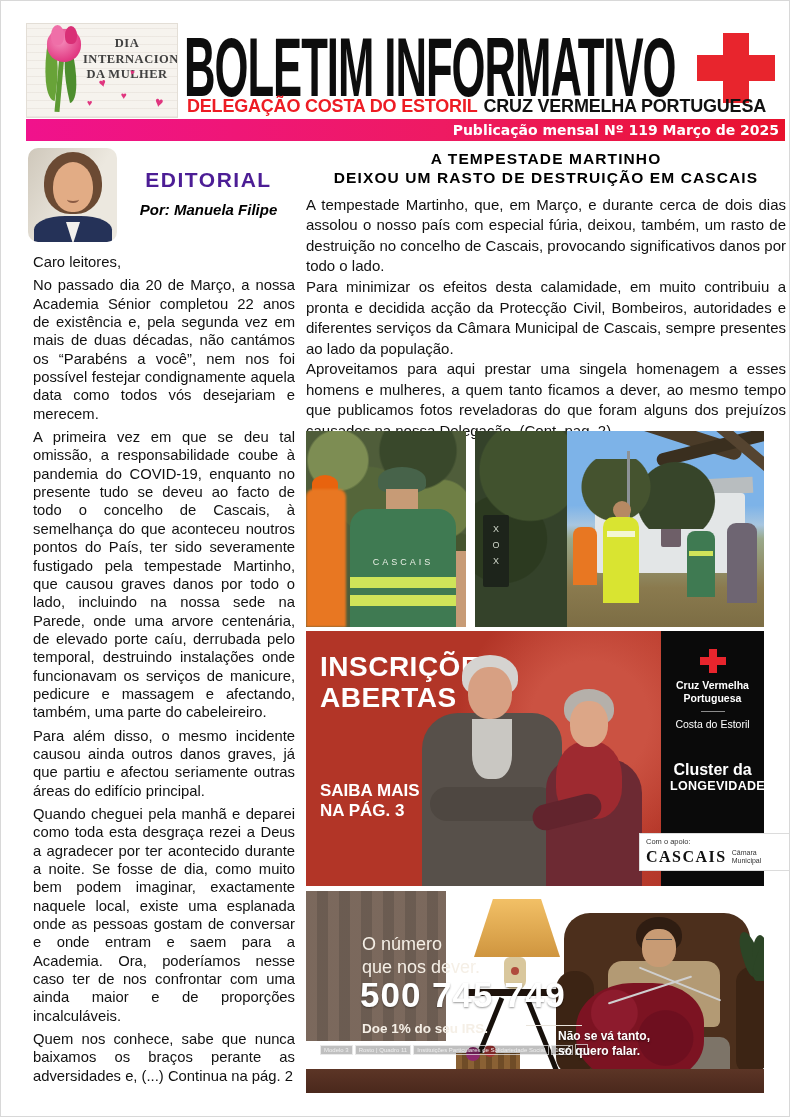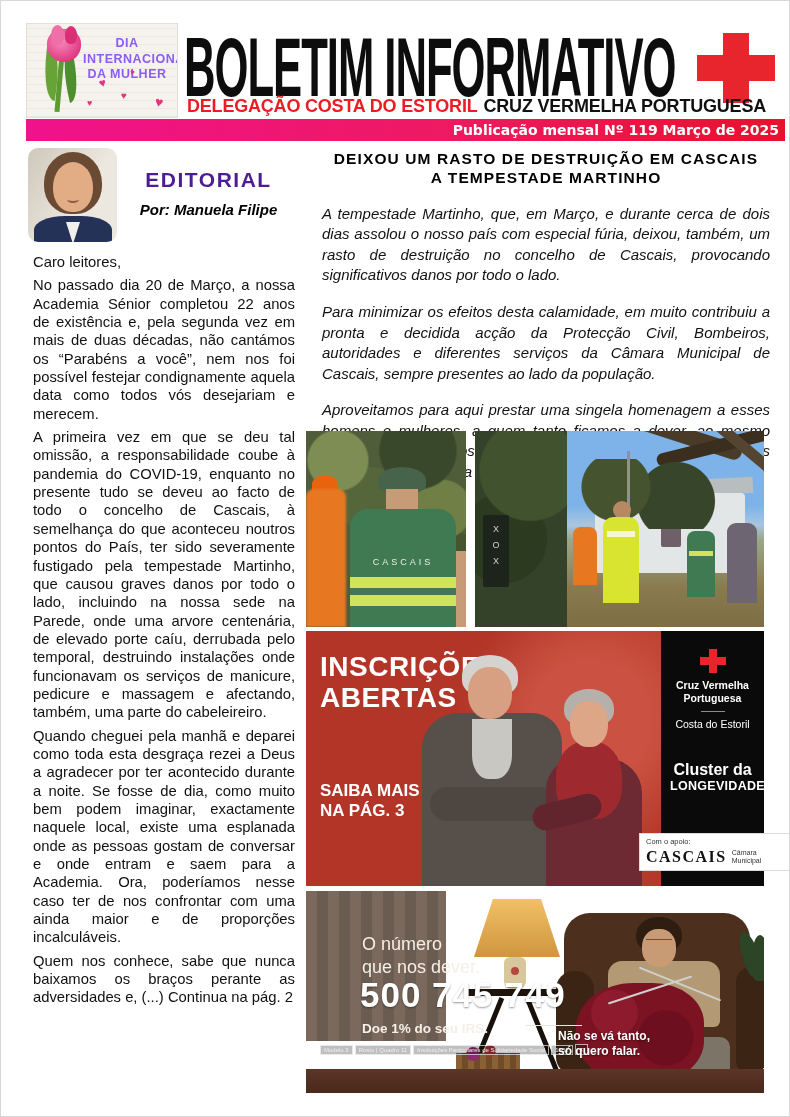--- a/index.html
+++ b/index.html
@@ -9,22 +9,22 @@
   
   .badge{position:absolute;left:25px;top:22px;width:150px;height:93px;overflow:hidden;
          background:#f6f3ee;border:1px solid #e3ded6;}
   .badge .wood{position:absolute;inset:0;background:repeating-linear-gradient(0deg,rgba(120,100,80,.08) 0 1px,transparent 1px 8px);}
   .leaf1{position:absolute;left:16px;top:16px;width:17px;height:60px;background:#68a338;border-radius:0 100% 0 100%;transform:rotate(10deg);}
   .leaf2{position:absolute;left:36px;top:22px;width:15px;height:56px;background:#4d8e2e;border-radius:100% 0 100% 0;transform:rotate(-14deg);}
   .stem{position:absolute;left:30px;top:30px;width:5px;height:58px;background:#5d9a33;transform:rotate(5deg);}
   .bloom{position:absolute;left:20px;top:5px;width:34px;height:33px;background:radial-gradient(circle at 40% 35%,#f58ebc,#e0357f 75%);border-radius:46% 46% 52% 52%;}
   .bloom:before{content:"";position:absolute;left:4px;top:-4px;width:13px;height:20px;background:#ef6fa8;border-radius:50% 50% 40% 40%;}
   .bloom:after{content:"";position:absolute;right:4px;top:-3px;width:12px;height:18px;background:#d92f76;border-radius:50% 50% 40% 40%;}
-  .badge-text{position:absolute;right:6px;top:12px;width:88px;text-align:center;color:#8b5cf6;
-              font-family:Liberation Sans, sans-serif;font-weight:bold;font-size:12.5px;line-height:1.25;letter-spacing:.5px;}
+  .badge-text{position:absolute;right:6px;top:12px;width:88px;text-align:center;color:#404040;
+              font-family:Liberation Serif, serif;font-weight:bold;font-size:12.5px;line-height:1.25;letter-spacing:.5px;}
   .badge .heart{position:absolute;color:#e0357f;}
   .h1{left:72px;top:52px;font-size:12px;transform:rotate(-14deg);}
   .h2{left:94px;top:66px;font-size:10px;}
   .h3{left:128px;top:70px;font-size:14px;transform:rotate(12deg);}
   .h4{left:60px;top:74px;font-size:9px;}
   .h5{left:103px;top:44px;font-size:8px;transform:rotate(18deg);}
 
   .masthead-title{position:absolute;left:183px;top:24px;font-size:84px;font-weight:bold;line-height:1;
                   color:#0d0d0d;white-space:nowrap;transform:scaleX(.52);transform-origin:left top;letter-spacing:-2px;}
   .cross-logo{position:absolute;}
@@ -52,21 +52,21 @@
   .ed-title-wrap{flex:1;text-align:center;padding-top:20px;}
   .ed-heading{font-size:21px;font-weight:bold;letter-spacing:1.5px;color:#4c1d95;}
   .ed-byline{font-size:15px;font-weight:bold;font-style:italic;margin-top:9px;}
   .ed-body{margin-top:11px;font-size:14.8px;line-height:1.24;text-align:justify;color:#111;}
   .ed-body p{margin:5px;}
 
   
   .article{position:absolute;left:305px;top:149px;width:480px;}
   .article-title{text-align:center;font-weight:bold;font-size:15.5px;letter-spacing:1.1px;line-height:1.22;color:#000;}
   .article-body{margin-top:7px;font-size:15px;line-height:1.37;text-align:justify;color:#111;}
-  .article-body p{margin:16px;font-style:italic;}
+  .article-body p{margin:0;}
 
   
   .photos{position:absolute;left:305px;top:430px;width:458px;height:196px;display:flex;gap:9px;}
   .photo{position:relative;overflow:hidden;}
   .photo1{width:160px;height:196px;background:
       radial-gradient(circle at 20% 15%,#7d8d53 0 14%,transparent 15%),
       radial-gradient(circle at 70% 10%,#39482b 0 18%,transparent 19%),
       radial-gradient(circle at 85% 40%,#6f7f45 0 16%,transparent 17%),
       radial-gradient(circle at 40% 35%,#55663a 0 20%,transparent 21%),
       radial-gradient(circle at 90% 75%,#46552f 0 22%,transparent 23%),#4f5d3a;}
@@ -229,29 +229,30 @@
       </div>
       <div class="ed-title-wrap">
         <div class="ed-heading">EDITORIAL</div>
         <div class="ed-byline">Por: Manuela Filipe</div>
       </div>
     </div>
     <div class="ed-body">
         <p>Caro leitores,</p>
         <p>No passado dia 20 de Março, a nossa Academia Sénior completou 22 anos de existência e, pela segunda vez em mais de duas décadas, não cantámos os “Parabéns a você”, nem nos foi possível festejar condignamente aquela data como todos vós desejariam e merecem.</p>
         <p>A primeira vez em que se deu tal omissão, a responsabilidade coube à pandemia do COVID-19, enquanto no presente tudo se deveu ao facto de todo o concelho de Cascais, à semelhança do que aconteceu noutros pontos do País, ter sido severamente fustigado pela tempestade Martinho, que causou graves danos por todo o lado, incluindo na nossa sede na Parede, onde uma arvore centenária, de elevado porte caíu, derrubada pelo temporal, destruindo instalações onde funcionavam os serviços de manicure, pedicure e massagem e afectando, também, uma parte do cabeleireiro.</p>
+        <p>Para além disso, o mesmo incidente causou ainda outros danos graves, já que partiu e afectou seriamente outras áreas do edifício principal.</p>
         <p>Quando cheguei pela manhã e deparei como toda esta desgraça rezei a Deus a agradecer por ter acontecido durante a noite. Se fosse de dia, como muito bem podem imaginar, exactamente naquele local, existe uma esplanada onde as pessoas gostam de conversar e onde entram e saem para a Academia. Ora, poderíamos nesse caso ter de nos confrontar com uma ainda maior e de proporções incalculáveis.</p>
         <p>Quem nos conhece, sabe que nunca baixamos os braços perante as adversidades e, (...) Continua na pág. 2</p>
       </div>
   </div>
 
   <div class="article">
     <div class="article-title">
+        <div>A TEMPESTADE MARTINHO</div>
         <div>DEIXOU UM RASTO DE DESTRUIÇÃO EM CASCAIS</div>
-        <div>A TEMPESTADE MARTINHO</div>
       </div>
     <div class="article-body">
         <p>A tempestade Martinho, que, em Março, e durante cerca de dois dias assolou o nosso país com especial fúria, deixou, também, um rasto de destruição no concelho de Cascais, provocando significativos danos por todo o lado.</p>
         <p>Para minimizar os efeitos desta calamidade, em muito contribuiu a pronta e decidida acção da Protecção Civil, Bombeiros, autoridades e diferentes serviços da Câmara Municipal de Cascais, sempre presentes ao lado da população.</p>
         <p>Aproveitamos para aqui prestar uma singela homenagem a esses homens e mulheres, a quem tanto ficamos a dever, ao mesmo tempo que publicamos fotos reveladoras do que foram alguns dos prejuízos causados na nossa Delegação.  (Cont. pag. 2)</p>
       </div>
   </div>
 
   <div class="photos">
     <div class="photo photo1">

